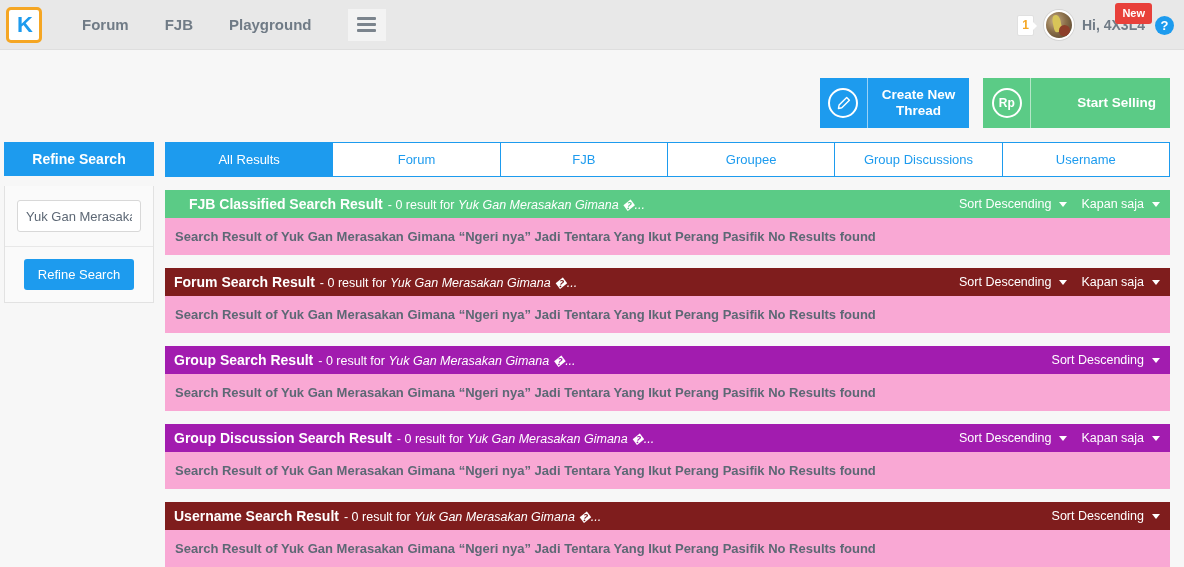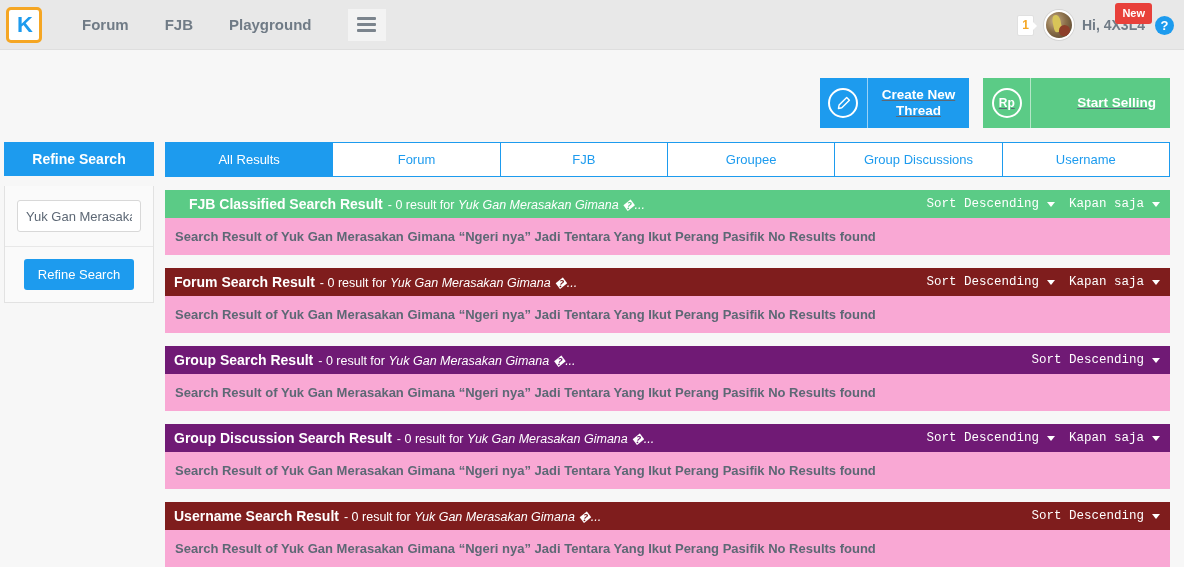--- a/index.html
+++ b/index.html
@@ -141,21 +141,20 @@
     font-size: 13px; font-weight: bold;
     display: flex; align-items: center; justify-content: center;
     margin-left: 10px; cursor: pointer; flex: 0 0 auto;
   }
 
   
   .actions {
     display: flex; justify-content: flex-end;
     padding: 28px 14px 0 0;
     gap: 14px;
-    text-decoration: underline;
   }
   .action-btn {
     display: flex; align-items: stretch;
     height: 50px; cursor: pointer;
     color: #ffffff;
   }
   .action-btn.blue { background: #1d9bee; }
   .action-btn.green { background: #5bcb86; gap: 32px; }
   .action-icon {
     width: 48px;
@@ -241,36 +240,35 @@
   
   .result-block { margin-top: 13px; }
   .result-head {
     display: flex; align-items: center;
     padding: 0 10px 0 9px;
     height: 28px;
     color: #ffffff;
   }
   .result-head.green { background: #5bcb86; padding-left: 24px; }
   .result-head.blue  { background: #7f1d1d; }
-  .result-head.purple{ background: #701a75; }
+  .result-head.purple{ background: #a21caf; }
   .result-title {
     font-size: 14px; font-weight: bold;
     white-space: nowrap;
   }
   .result-sub {
     font-size: 12.5px; margin-left: 5px;
     white-space: nowrap; overflow: hidden; text-overflow: ellipsis;
     min-width: 0; flex: 1 1 auto;
   }
   .result-sub em { font-style: italic; }
   .head-controls {
     display: flex; align-items: flex-start; gap: 14px;
     margin-left: auto; padding-left: 12px;
     flex: 0 0 auto;
-    font-family: Liberation Mono, monospace;
   }
   .dropdown {
     display: flex; align-items: center; gap: 8px;
     font-size: 12.5px; color: #ffffff; cursor: pointer;
     white-space: nowrap;
   }
   .caret {
     width: 0; height: 0;
     border-left: 4px solid transparent;
     border-right: 4px solid transparent;

